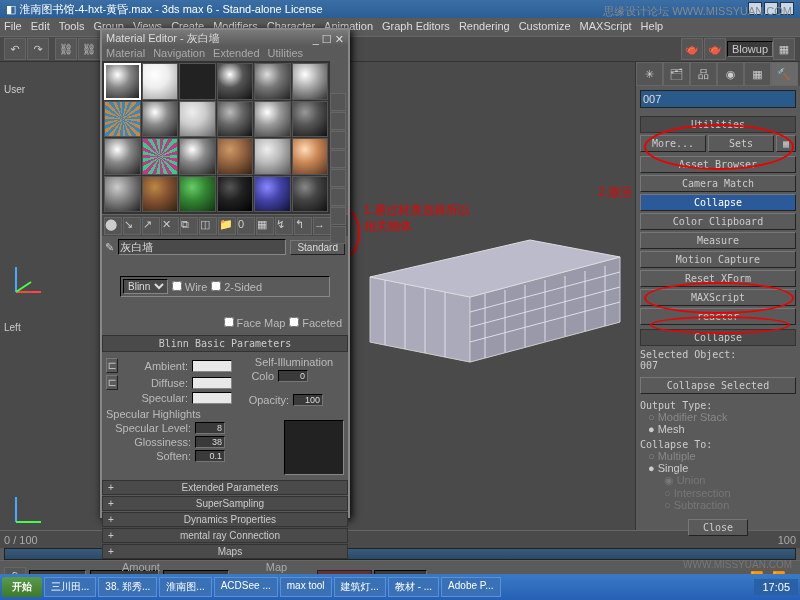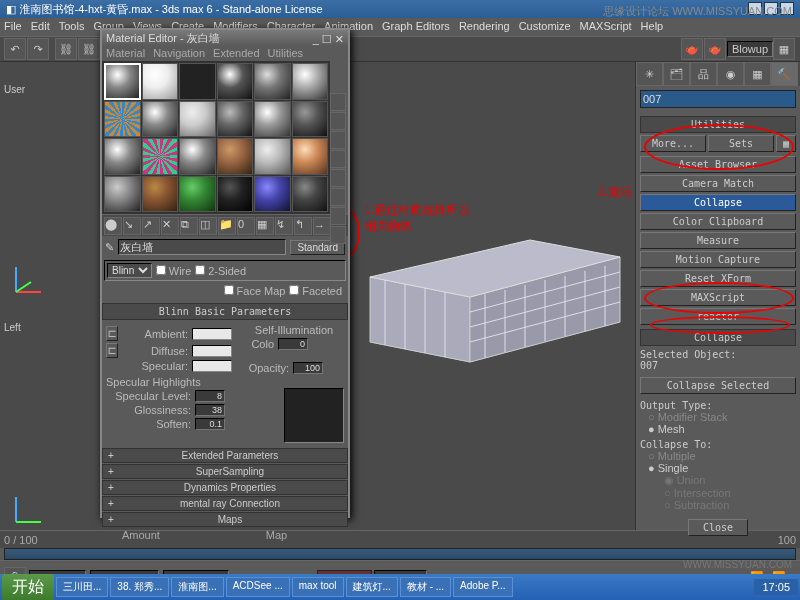--- a/index.html
+++ b/index.html
@@ -54,21 +54,21 @@
 .swatch{width:40px;height:12px;background:#e8e8e8;border:1px inset #333}
 .spinner{width:30px;height:12px;background:#3a3a3a;border:1px inset #222;color:#ddd;text-align:right;padding-right:2px;font-size:9px}
 .preview-box{width:60px;height:55px;background:#222;border:1px inset #333;float:right}
 .rollup{background:#4a4a4a;border:1px solid #333;text-align:center;padding:1px;margin-top:1px;font-size:10px}
 .rollup::before{content:"+ ";float:left;margin-left:4px}
 .timeline{height:18px;background:#4a4a4a;border-top:1px solid #666;display:flex;align-items:center;padding:0 4px;font-size:10px;color:#aaa}
 .track{height:12px;background:linear-gradient(#3a5a7a,#2a4a6a);border:1px solid #222;margin:0 4px}
 .statusbar{height:34px;background:#5a5a5a;display:flex;align-items:center;padding:2px 4px;border-top:1px solid #666;font-size:10px;color:#ccc;font-family:monospace}
 .coord-box{background:#3a3a3a;border:1px inset #222;padding:1px 4px;margin:0 2px;color:#ccc}
 .taskbar{position:absolute;bottom:0;left:0;right:0;height:26px;background:linear-gradient(#3a7ac5,#2560b5);display:flex;align-items:center;padding:0 2px}
-.start-btn{background:linear-gradient(#5a9a4a,#3a7a2a);color:#fff;padding:3px 10px;border-radius:3px;font-weight:normal;font-size:16px}
+.start-btn{background:linear-gradient(#5a9a4a,#3a7a2a);color:#fff;padding:3px 10px;border-radius:3px;font-weight:bold;font-size:10px}
 .task-item{background:#3a70b5;border:1px solid #5a90d5;color:#fff;padding:2px 6px;margin-left:2px;font-size:10px;max-width:70px;overflow:hidden;white-space:nowrap}
 .tray{margin-left:auto;background:#2a60a5;padding:2px 8px;color:#fff;font-size:10px}
 .watermark{position:absolute;top:4px;right:8px;color:#888;font-size:11px;z-index:200}
 .watermark2{position:absolute;bottom:30px;right:8px;color:#777;font-size:10px;z-index:200}
 </style>
 </head>
 <body>
 
 <div class="titlebar">
   <span>◧</span>&nbsp;
@@ -290,21 +290,21 @@
       <span>▦</span>
       <span>↯</span>
       <span>↰</span>
       <span>→</span>
   </div>
   <div class="mat-name-row">
     <span>✎</span>
     <input value="灰白墙" style="">
     <button>Standard</button>
   </div>
-  <div class="shader-row" style="border:1px inset #333;margin:2px">
+  <div class="shader-row" style="border:1px inset #333;margin:18px">
     <select><option>Blinn</option></select>
     <label><input type="checkbox" style=""> <span>Wire</span></label>
     <label><input type="checkbox" style=""> <span>2-Sided</span></label>
   </div>
   <div class="shader-row" style="justify-content:flex-end;margin-right:4px">
     <label><input type="checkbox" style=""> <span>Face Map</span></label>
     <label><input type="checkbox" style=""> <span>Faceted</span></label>
   </div>
   <div class="rollout-head" style="font-size:10px">Blinn Basic Parameters</div>
   <div class="params">

